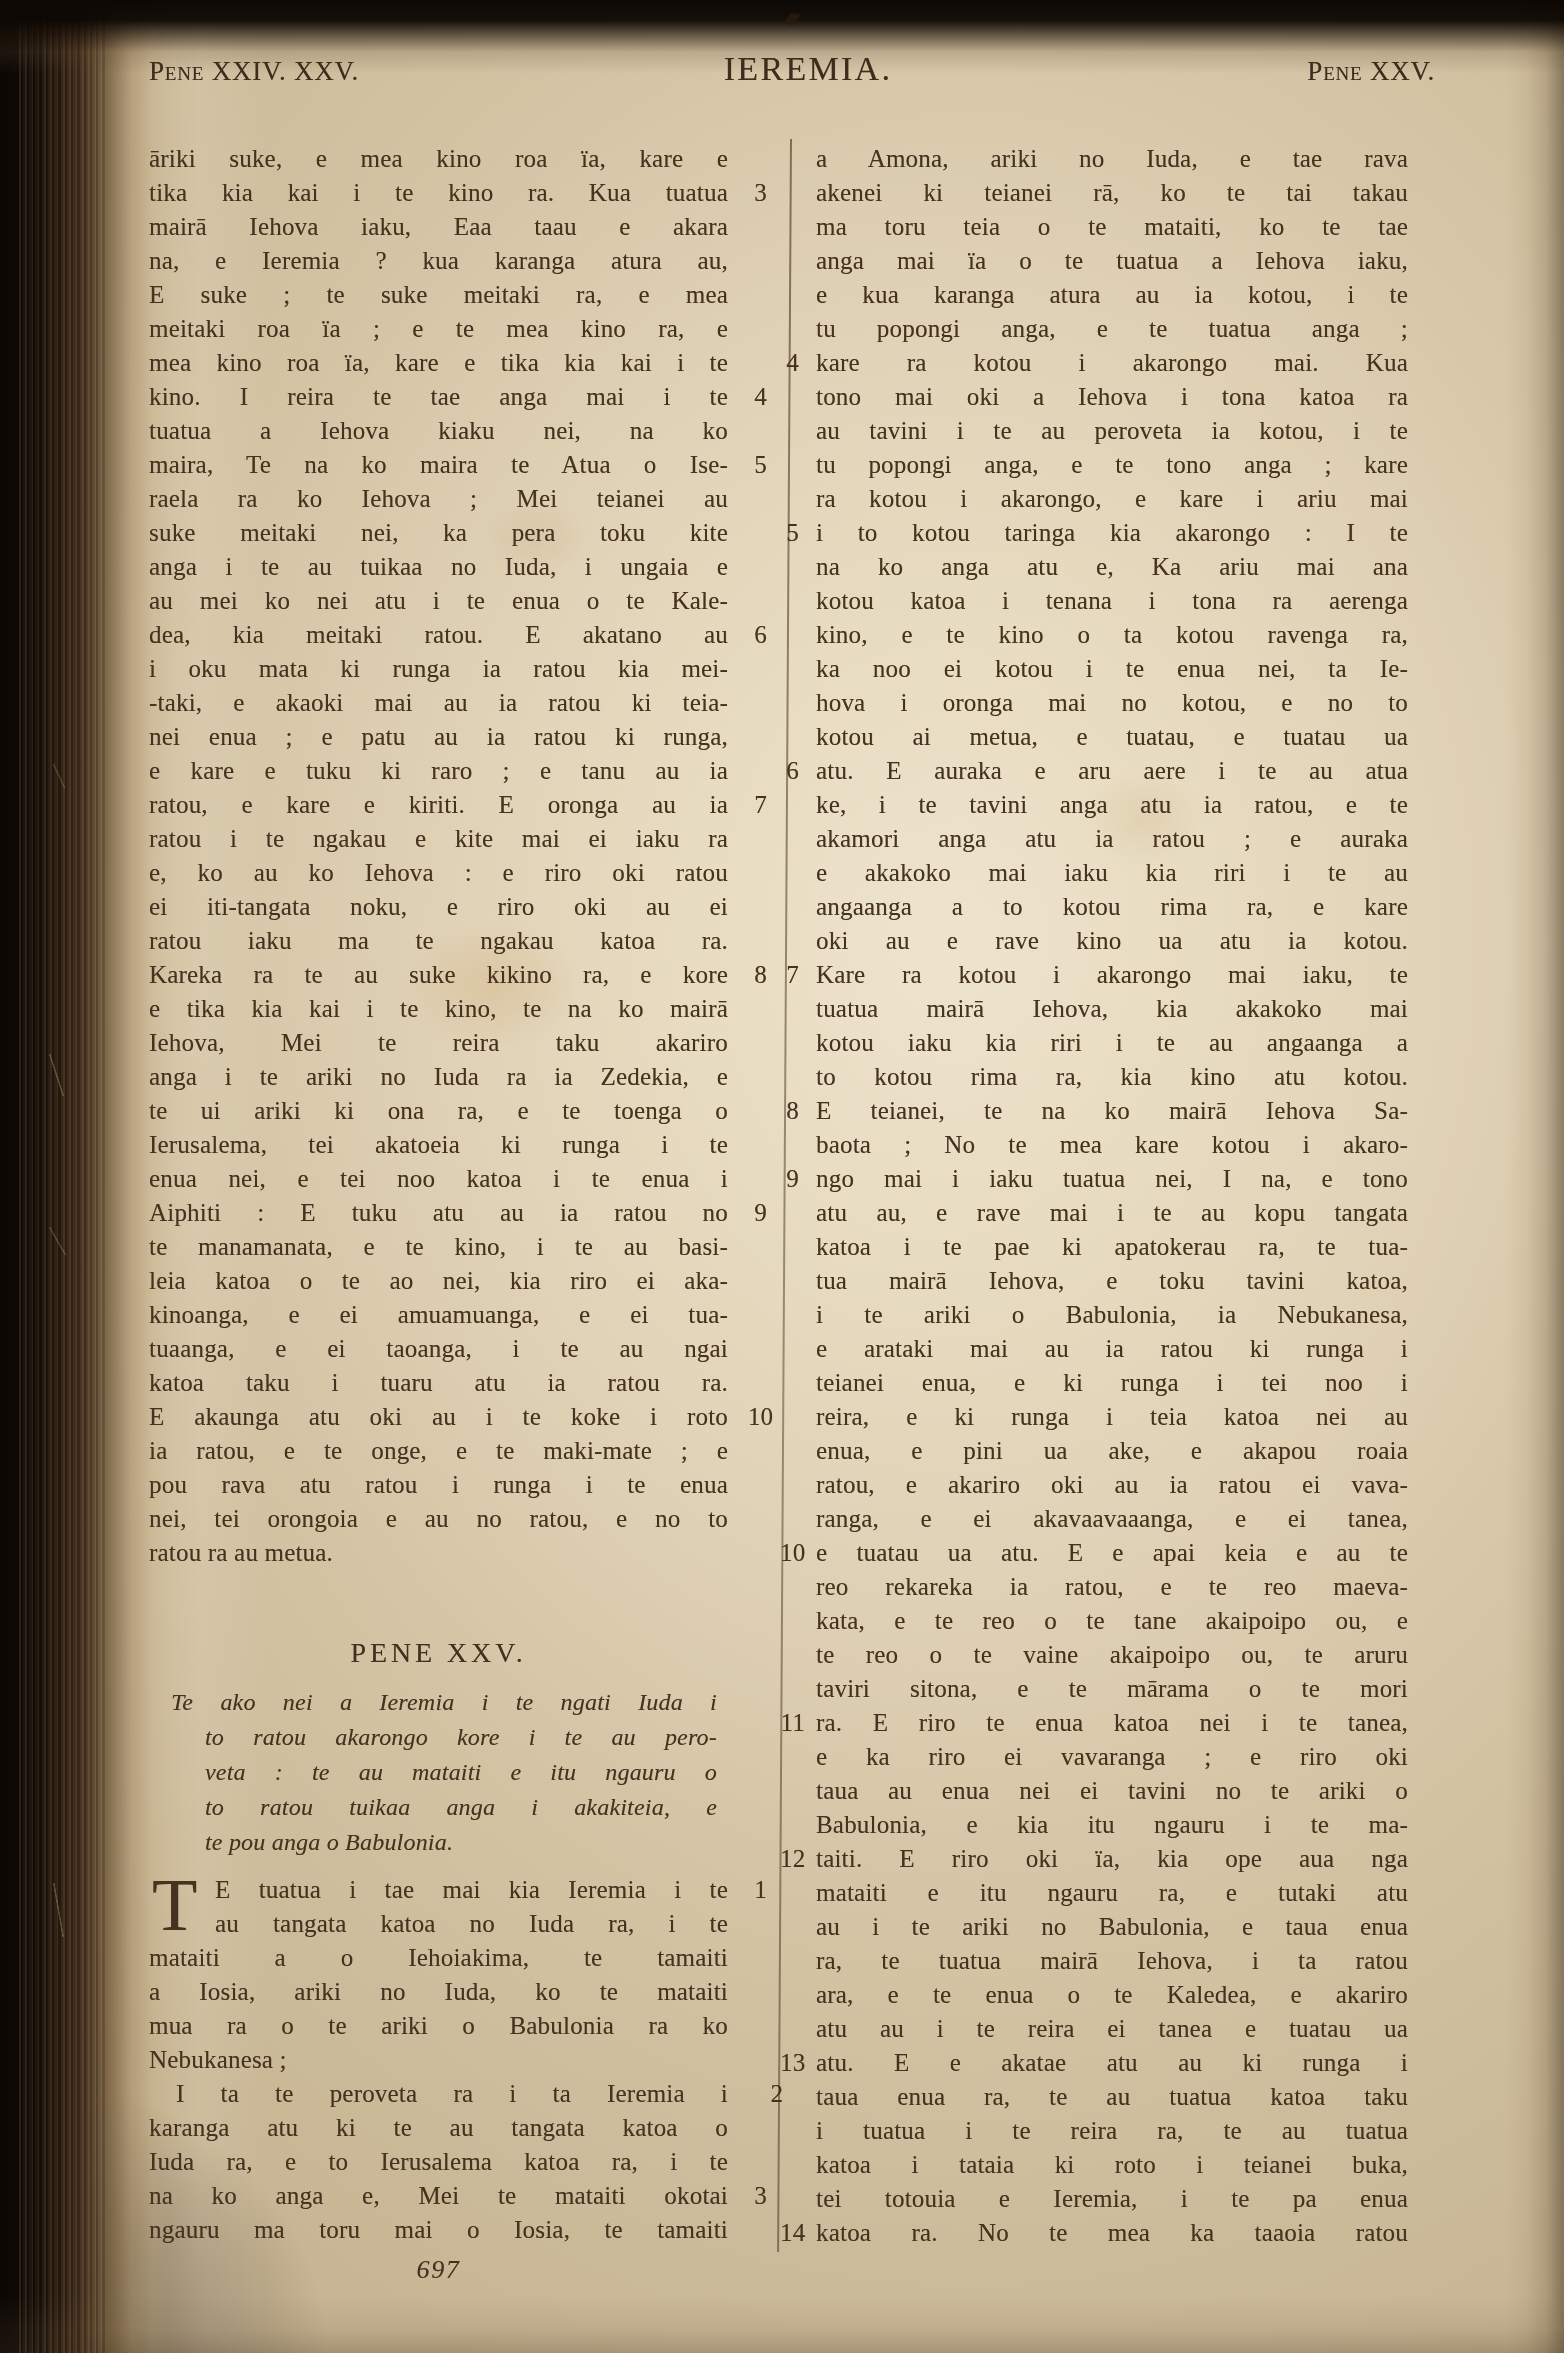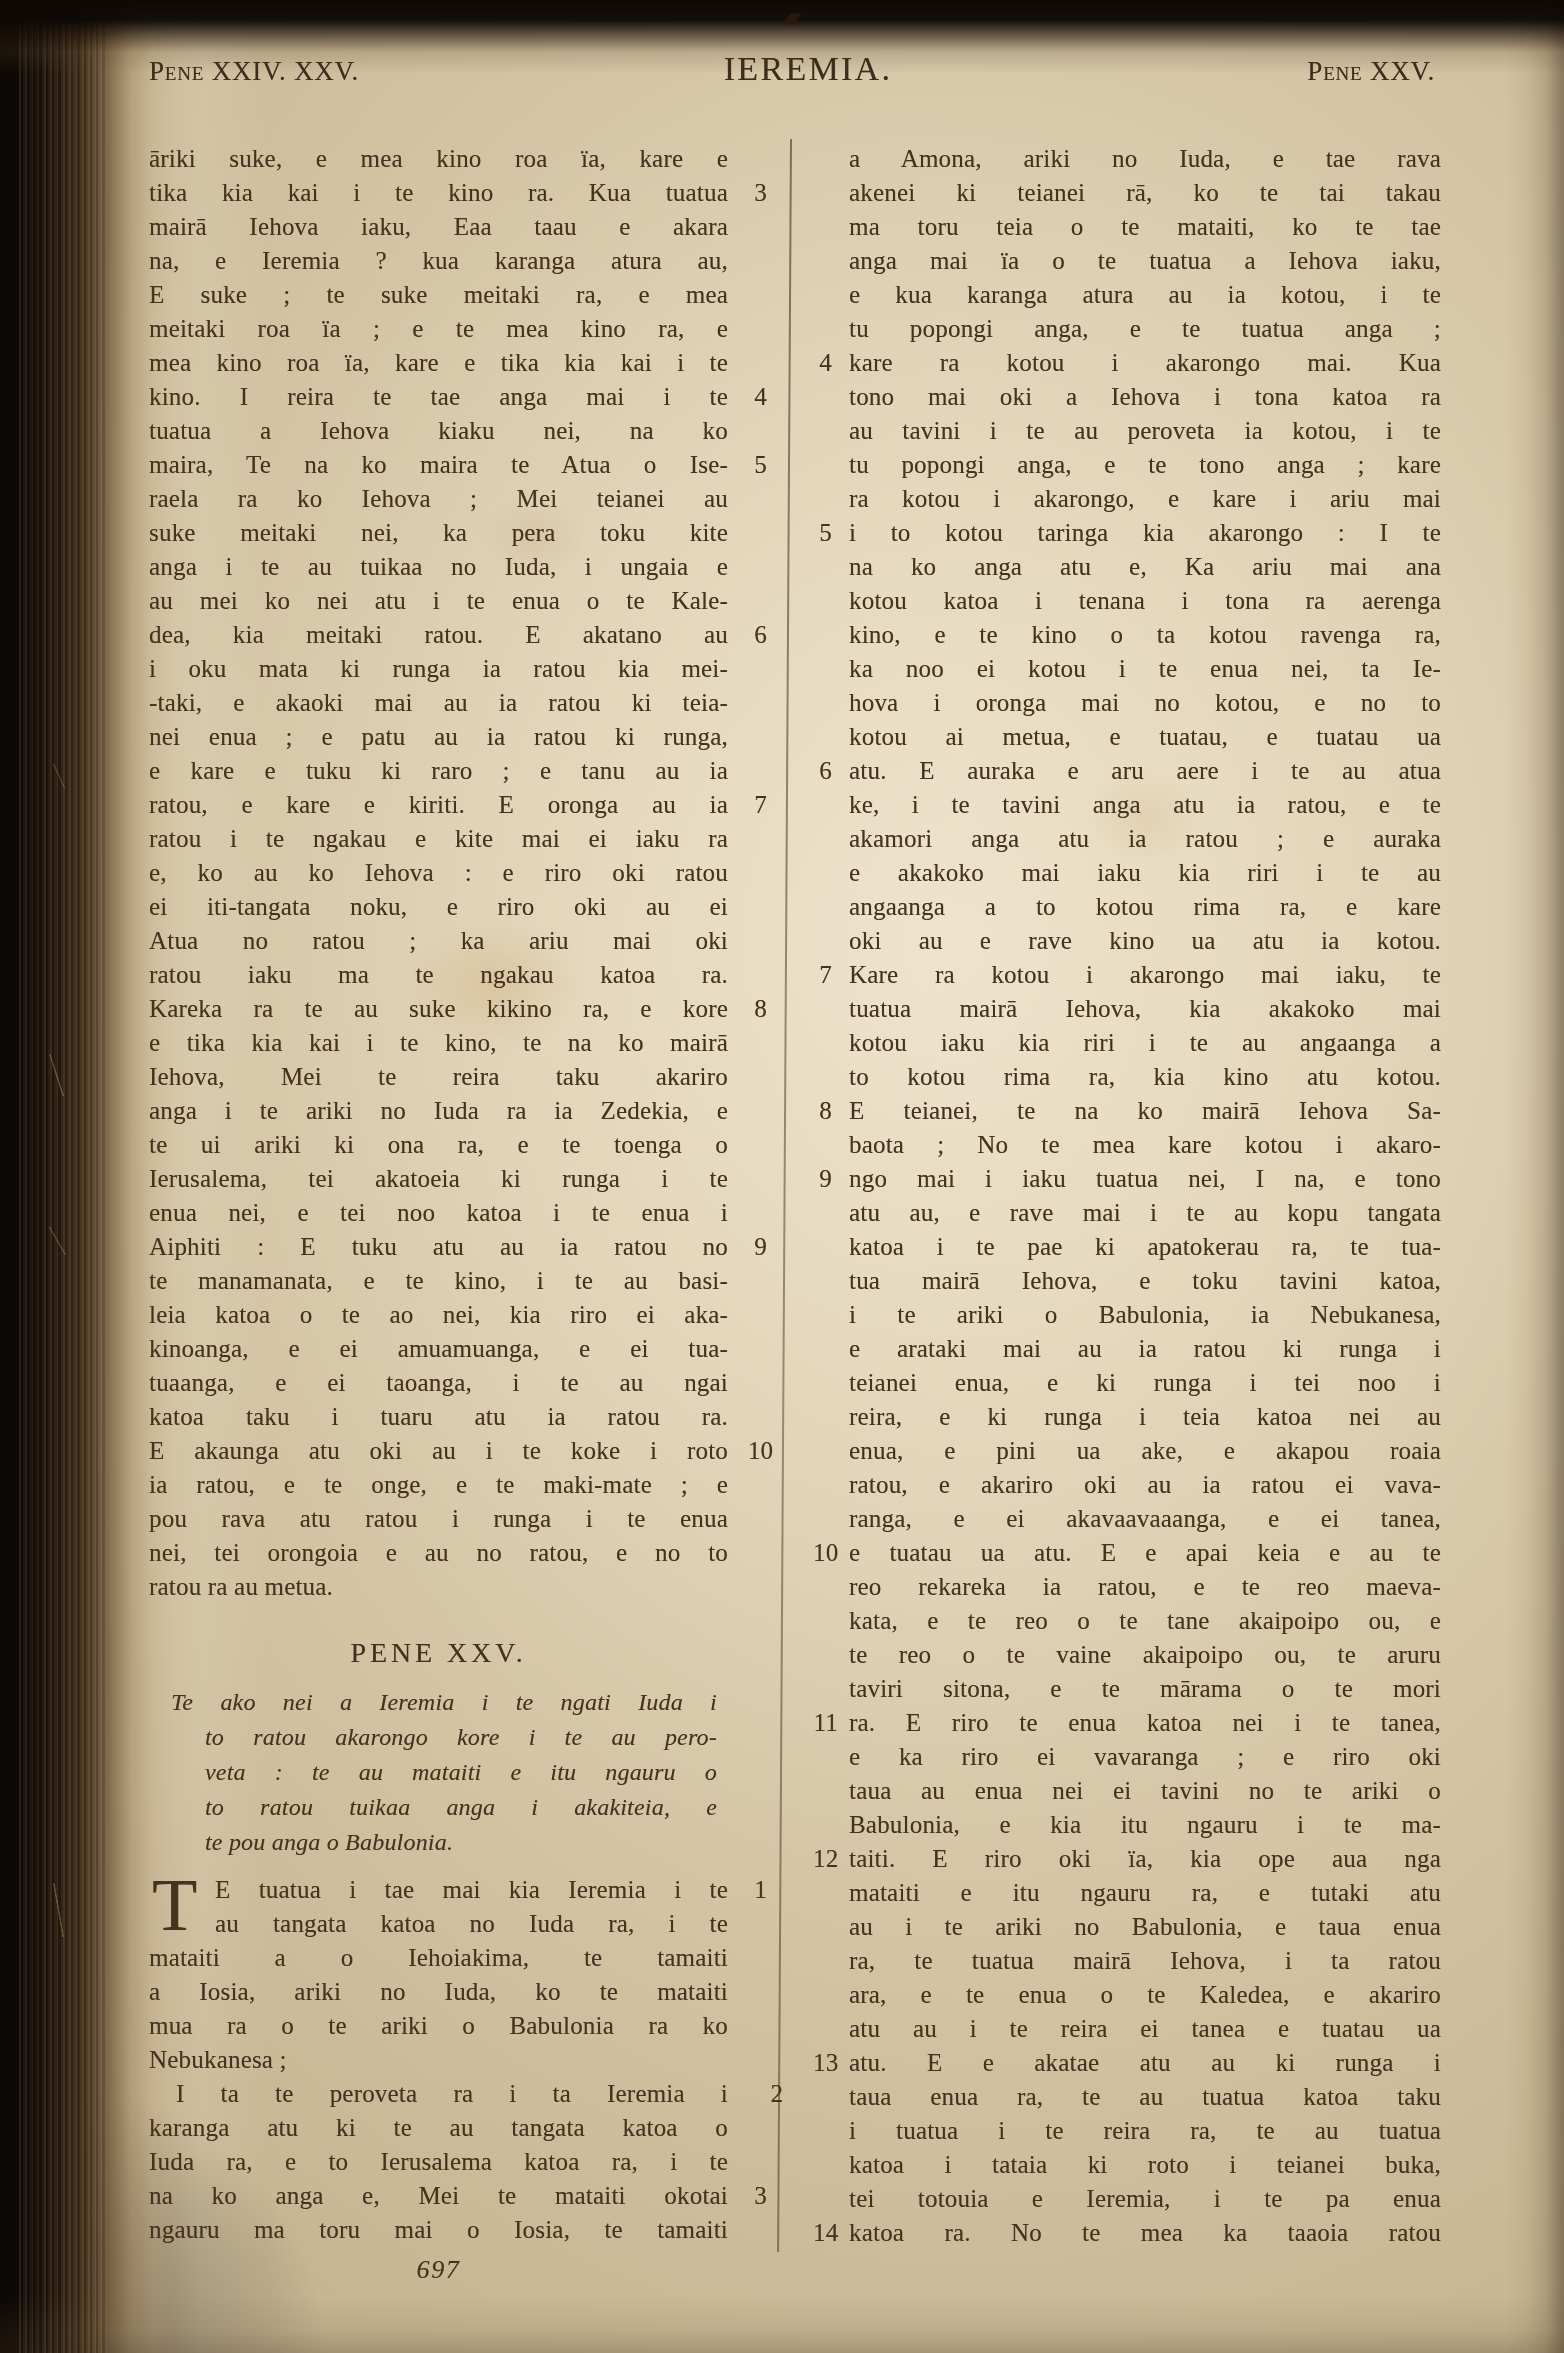--- a/index.html
+++ b/index.html
@@ -44,21 +44,21 @@
   .hdr{position:absolute;z-index:7;font-variant:small-caps;font-size:27px;letter-spacing:0.8px;color:#3e2c1c;text-shadow:0.2px 0.3px 0.5px rgba(70,50,30,.40);}
   .hdr-left{left:149px;top:56px;}
   .hdr-center{left:667px;top:50px;width:282px;text-align:center;font-variant:normal;font-size:34px;letter-spacing:2.3px;}
   .hdr-right{left:1122px;top:56px;width:313px;text-align:right;}
 
   .divider{position:absolute;left:790px;top:139px;width:2.3px;height:2113px;z-index:6;
     background:linear-gradient(180deg, rgba(72,52,32,.62), rgba(72,52,32,.48) 60%, rgba(72,52,32,.55));transform:rotate(0.35deg);transform-origin:top;}
 
   .col{position:absolute;top:142px;z-index:7;font-size:25px;letter-spacing:0.2px;}
   .colL{left:149px;width:579px;height:2144px;}
-  .colR{left:849px;width:592px;}
+  .colR{left:816px;width:592px;}
   .line{position:relative;line-height:34px;height:34px;text-align:justify;text-align-last:justify;white-space:normal;}
   .line.al{text-align:center;text-align-last:left;}
   .line.ind{text-indent:27px;}
   .line.pad{padding-left:66px;}
   .line.first{text-indent:-34px;}
   .vnum{position:absolute;top:0;width:34px;text-align:center;text-align-last:center;font-style:normal;font-size:25px;color:#45321f;}
   .col[data-side="left"] .vnum{left:calc(100% + 15.6px);}
   .col[data-side="right"] .vnum{right:calc(100% + 6.3px);}
 
   .colL .verses{position:absolute;top:0;left:0;width:579px;}
@@ -114,21 +114,20 @@
         <div class="line"><span class="t">au mei ko nei atu i te enua o te Kale-</span></div>
         <div class="line"><span class="t">dea, kia meitaki ratou. E akatano au</span><span class="vnum">6</span></div>
         <div class="line"><span class="t">i oku mata ki runga ia ratou kia mei-</span></div>
         <div class="line"><span class="t">-taki, e akaoki mai au ia ratou ki teia-</span></div>
         <div class="line"><span class="t">nei enua ; e patu au ia ratou ki runga,</span></div>
         <div class="line"><span class="t">e kare e tuku ki raro ; e tanu au ia</span></div>
         <div class="line"><span class="t">ratou, e kare e kiriti. E oronga au ia</span><span class="vnum">7</span></div>
         <div class="line"><span class="t">ratou i te ngakau e kite mai ei iaku ra</span></div>
         <div class="line"><span class="t">e, ko au ko Iehova : e riro oki ratou</span></div>
         <div class="line"><span class="t">ei iti-tangata noku, e riro oki au ei</span></div>
-        <div class="line"><span class="t">Atua no ratou ; ka ariu mai oki</span></div>
         <div class="line"><span class="t">ratou iaku ma te ngakau katoa ra.</span></div>
         <div class="line"><span class="t">Kareka ra te au suke kikino ra, e kore</span><span class="vnum">8</span></div>
         <div class="line"><span class="t">e tika kia kai i te kino, te na ko mairā</span></div>
         <div class="line"><span class="t">Iehova, Mei te reira taku akariro</span></div>
         <div class="line"><span class="t">anga i te ariki no Iuda ra ia Zedekia, e</span></div>
         <div class="line"><span class="t">te ui ariki ki ona ra, e te toenga o</span></div>
         <div class="line"><span class="t">Ierusalema, tei akatoeia ki runga i te</span></div>
         <div class="line"><span class="t">enua nei, e tei noo katoa i te enua i</span></div>
         <div class="line"><span class="t">Aiphiti : E tuku atu au ia ratou no</span><span class="vnum">9</span></div>
         <div class="line"><span class="t">te manamanata, e te kino, i te au basi-</span></div>

